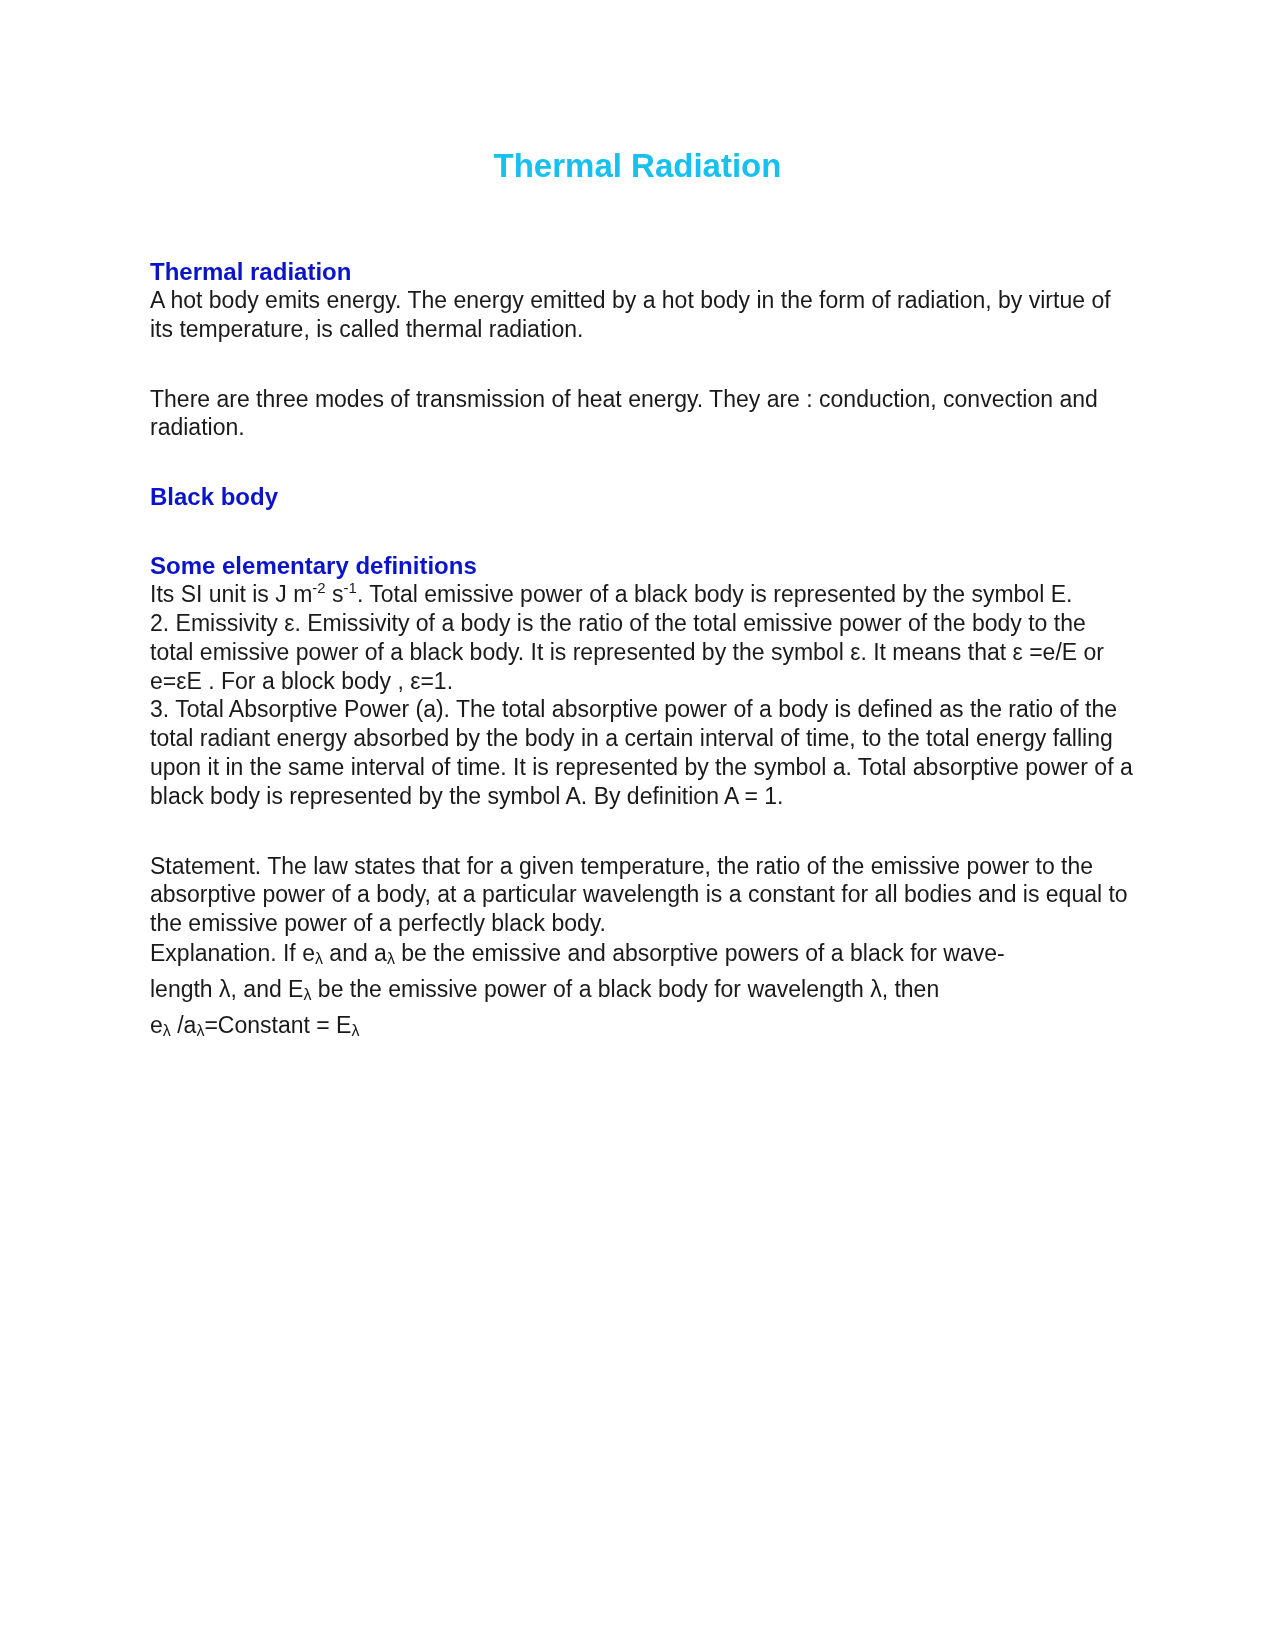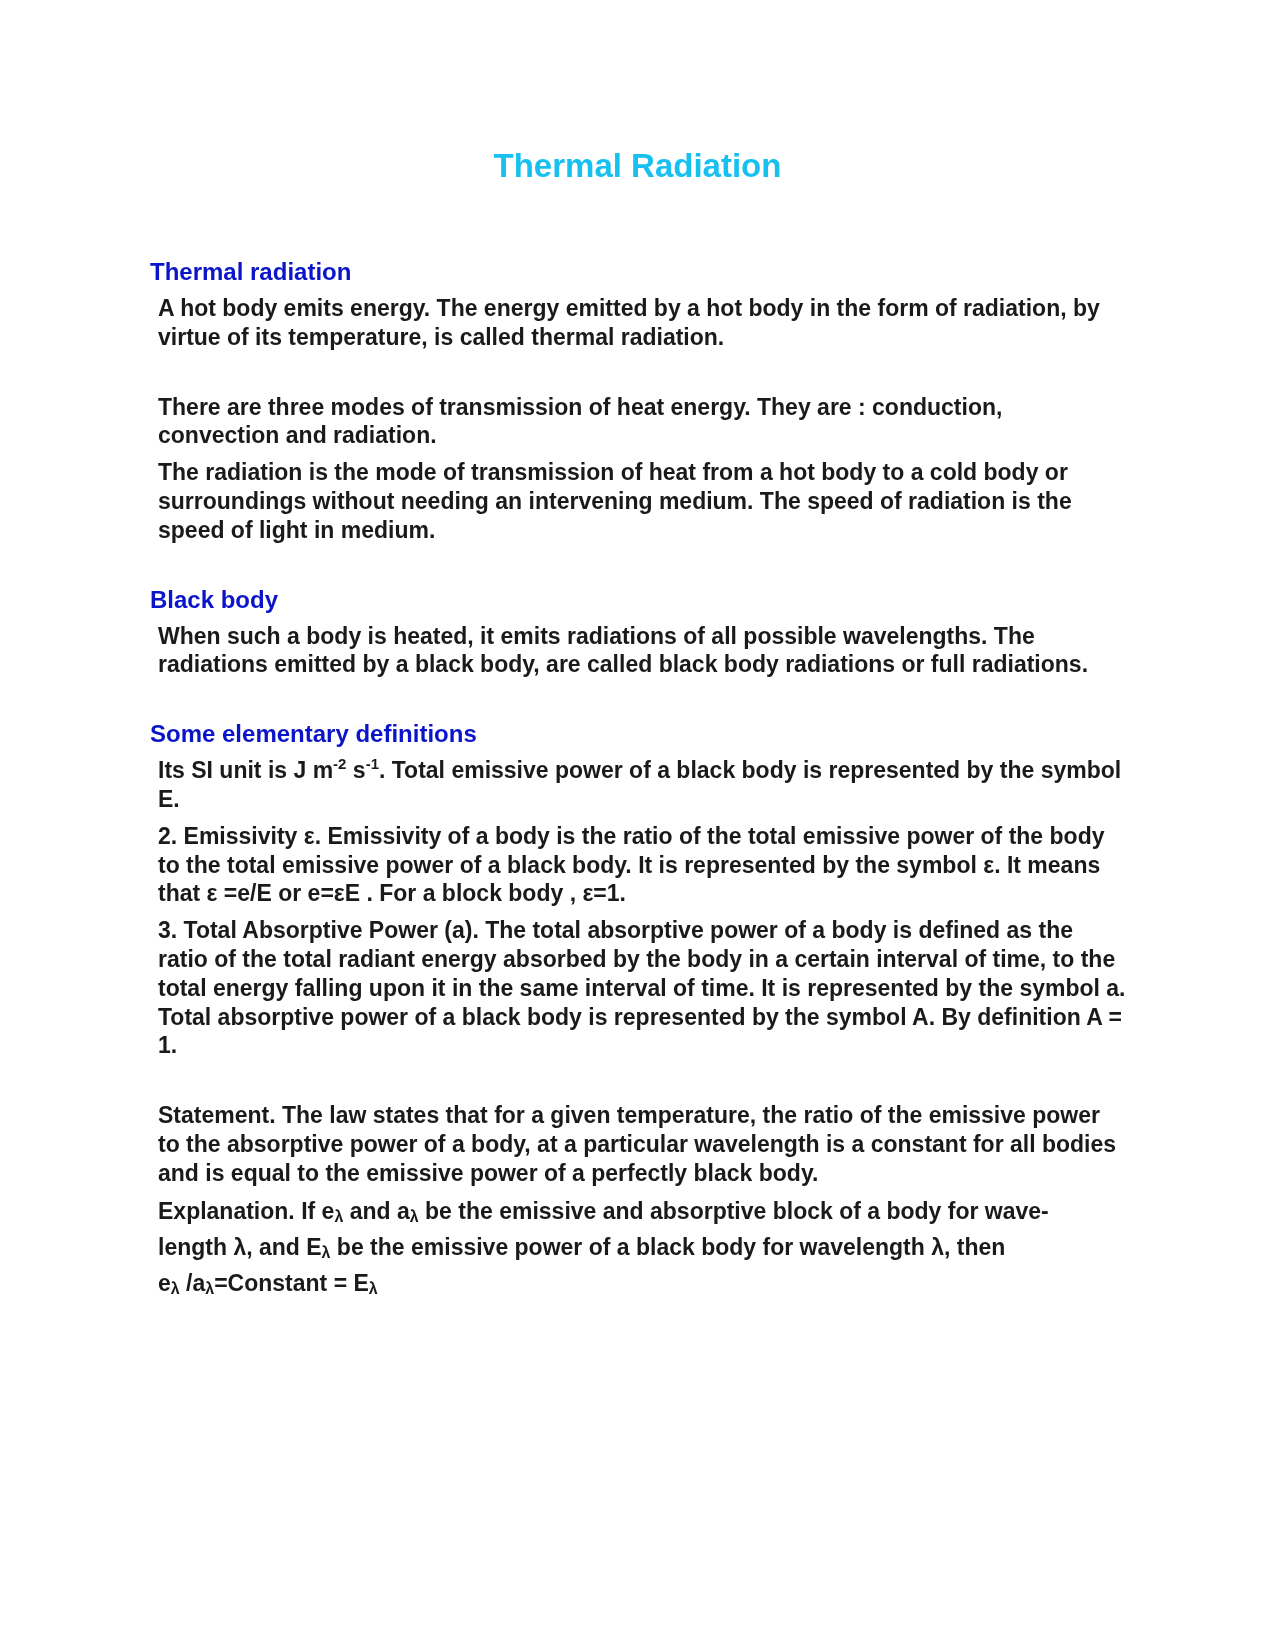--- a/index.html
+++ b/index.html
@@ -3,56 +3,54 @@
 <meta charset="utf-8">
 <style>
   html, body { margin: 0; padding: 0; background: #ffffff; }
   body { width: 1275px; height: 1650px; position: relative; overflow: hidden;
          font-family: "Liberation Sans", sans-serif; color: #1a1a1a; }
   .title { position: absolute; top: 146px; left: 0; width: 1275px; text-align: center;
            font-size: 33px; font-weight: bold; color: #17c0ef; margin: 0; line-height: 40px; }
   .content { position: absolute; left: 150px; top: 258px; width: 985px; }
   .section { margin: 0 0 41px 0; }
   .heading { font-size: 24px; font-weight: bold; color: #0a14c8; line-height: 28px; margin: 0; }
-  .para { font-size: 23px; line-height: 28.8px; margin: 8px; font-weight: bold; }
+  .para { font-size: 23px; line-height: 28.8px; margin: 0; }
   sup { font-size: 15px; line-height: 0; vertical-align: super; }
   .lam { font-size: 16px; vertical-align: -3px; }
   .kl-line { display: block; line-height: 31px; }
 </style>
 </head>
 <body>
 
 <h1 class="title">Thermal Radiation</h1>
 
 <div class="content">
 
   <div class="section">
     <h2 class="heading">Thermal radiation</h2>
     <p class="para">A hot body emits energy. The energy emitted by a hot body in the form of radiation, by virtue of its temperature, is called thermal radiation.</p>
   </div>
 
   <div class="section">
     <p class="para">There are three modes of transmission of heat energy. They are : conduction, convection and radiation.</p>
-    <p class="para">The radiation is the mode of transmission of heat from a hot body to a cold body or surroundings without needing an intervening medium. The speed of radiation is the speed of light in medium.</p>
   </div>
 
   <div class="section">
     <h2 class="heading">Black body</h2>
-    <p class="para">When such a body is heated, it emits radiations of all possible wavelengths. The radiations emitted by a black body, are called black body radiations or full radiations.</p>
   </div>
 
   <div class="section">
     <h2 class="heading">Some elementary definitions</h2>
     <p class="para"><span>Its SI unit is J m</span><sup>-2</sup><span> s</span><sup>-1</sup><span>. Total emissive power of a black body is represented by the symbol E.</span></p>
     <p class="para">2. Emissivity ε. Emissivity of a body is the ratio of the total emissive power of the body to the total emissive power of a black body. It is represented by the symbol ε. It means that ε =e/E  or e=εE . For a block body , ε=1.</p>
     <p class="para">3. Total Absorptive Power (a). The total absorptive power of a body is defined as the ratio of the total radiant energy absorbed by the body in a certain interval of time, to the total energy falling upon it in the same interval of time. It is represented by the symbol a. Total absorptive power of a black body is represented by the symbol A. By definition A = 1.</p>
   </div>
 
   <div class="section">
     <p class="para">Statement. The law states that for a given temperature, the ratio of the emissive power to the absorptive power of a body, at a particular wavelength is a constant for all bodies and is equal to the emissive power of a perfectly black body.</p>
     <p class="para">
-      <span class="kl-line"><span>Explanation. If e</span><span class="lam">λ</span><span> and a</span><span class="lam">λ</span><span> be the emissive and absorptive block of a body for wave-</span></span>
+      <span class="kl-line"><span>Explanation. If e</span><span class="lam">λ</span><span> and a</span><span class="lam">λ</span><span> be the emissive and absorptive powers of a black for wave-</span></span>
       <span class="kl-line"><span>length λ, and E</span><span class="lam">λ</span><span> be the emissive power of a black body for wavelength λ, then</span></span>
       <span class="kl-line"><span>e</span><span class="lam">λ</span><span> /a</span><span class="lam">λ</span><span>=Constant = E</span><span class="lam">λ</span></span>
     </p>
   </div>
 
 </div>
 
 </body></html>

